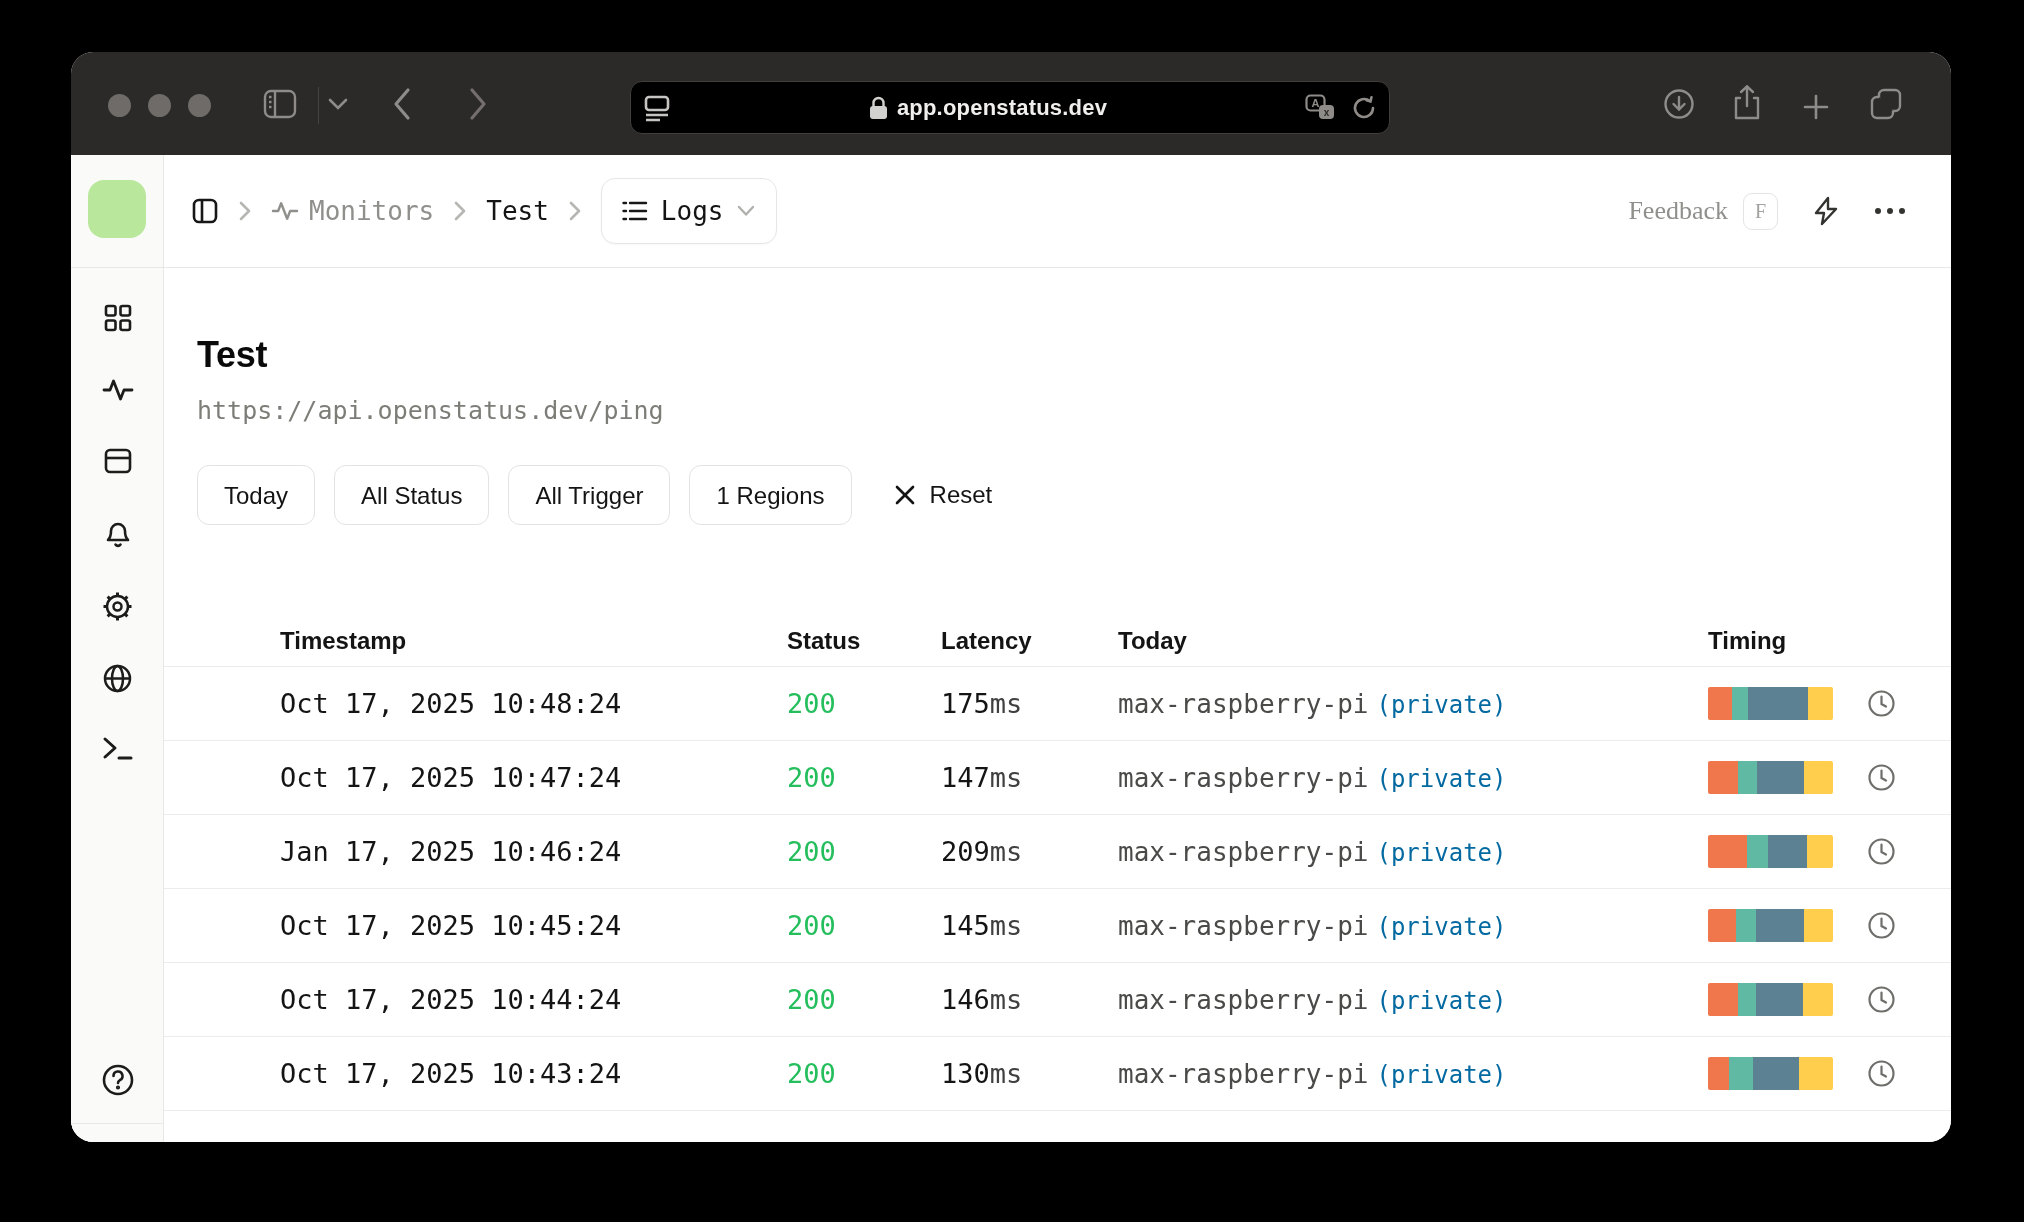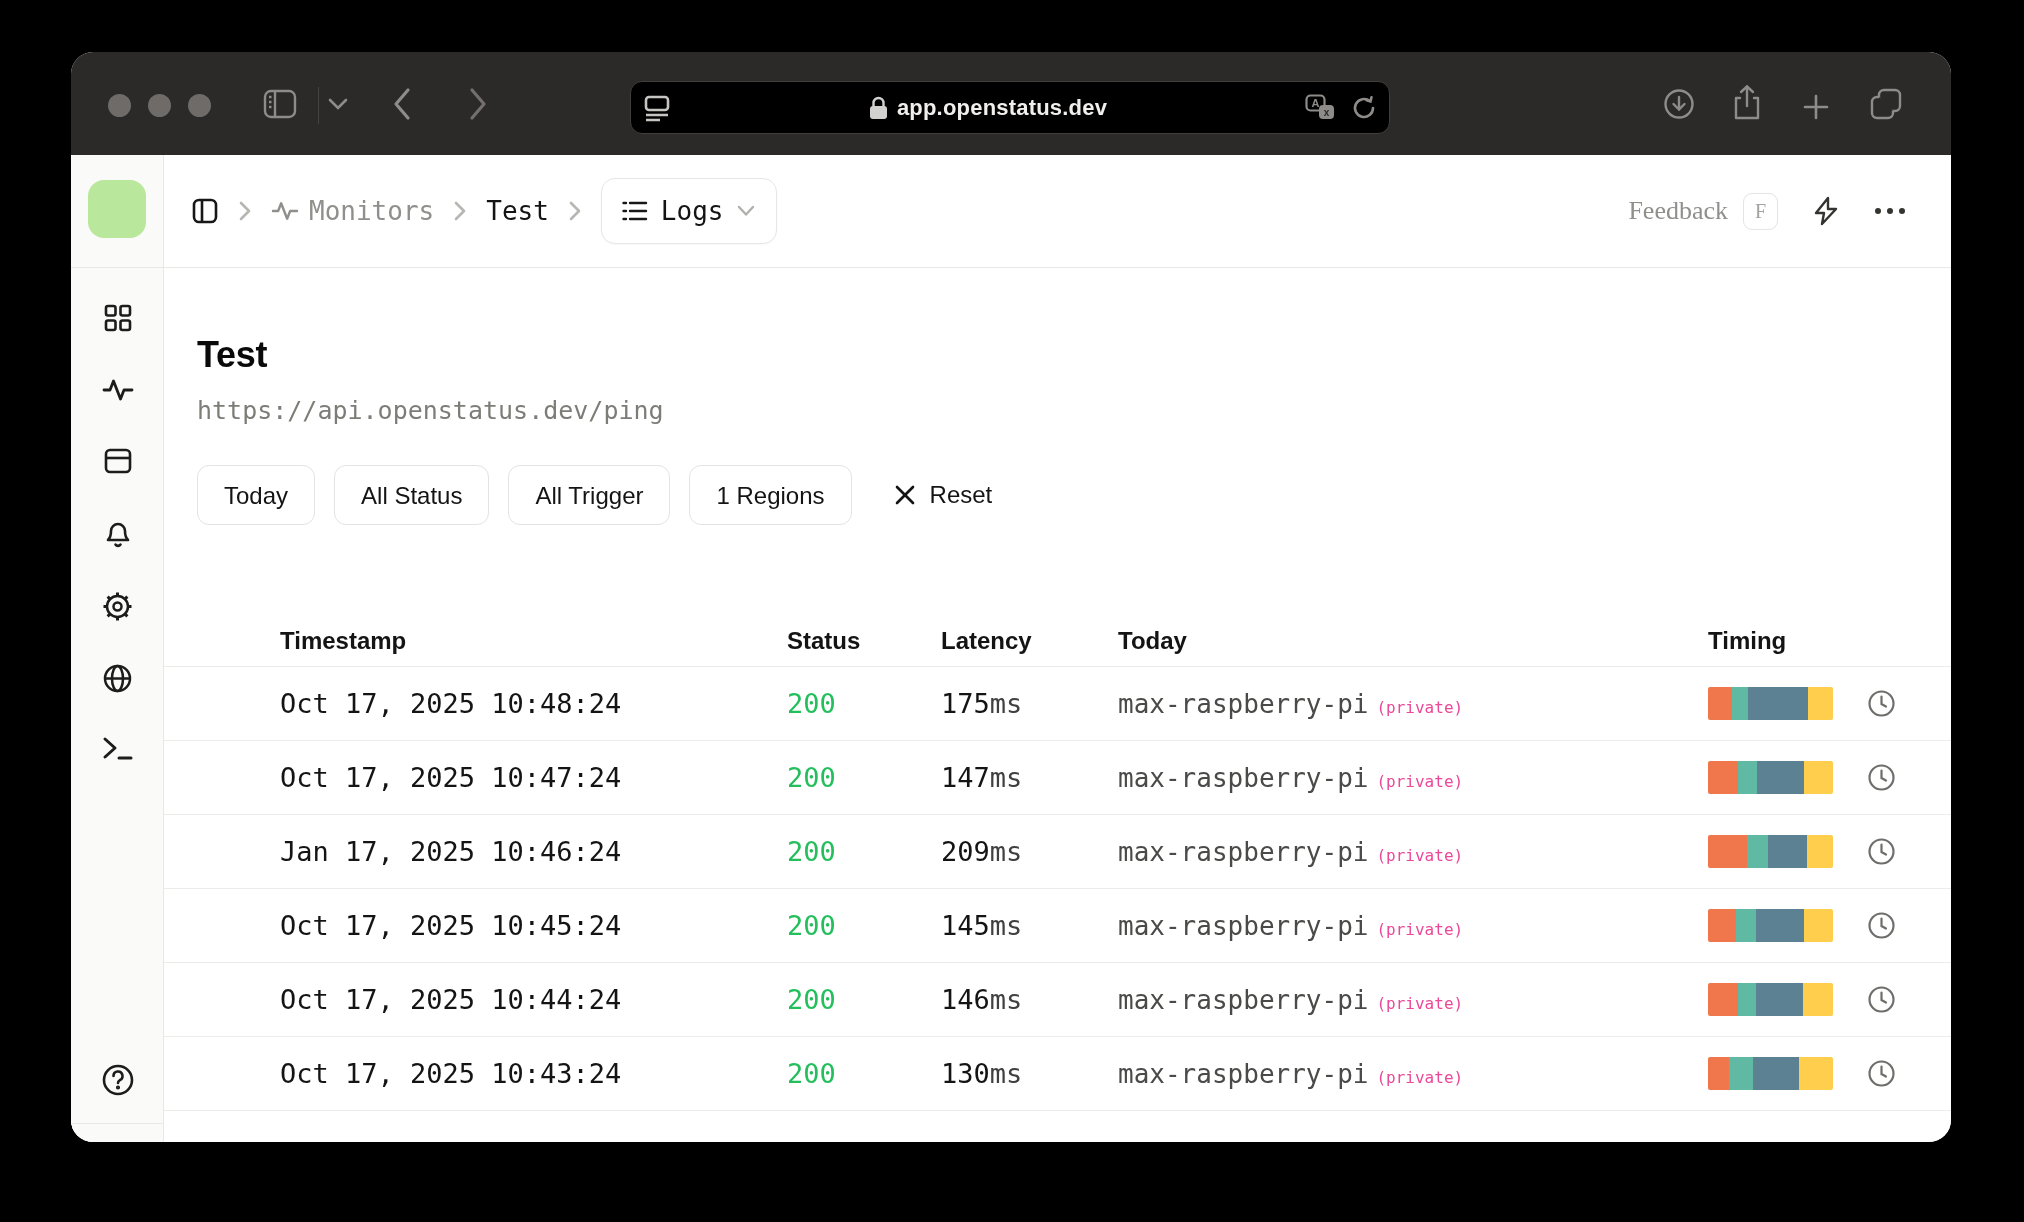--- a/index.html
+++ b/index.html
@@ -72,21 +72,21 @@
     align-items:center; padding:0 31px 0 49px; border-bottom:1px solid #ececea;
   }
   .thead { height:52px; font-size:24px; font-weight:600; color:#141414; border-bottom:1px solid #ececea; }
   .tbody-row { height:74px; cursor:pointer; }
   .dot { width:22px; height:22px; border-radius:7px; background:#28c164; }
   .cell-ts { font-size:27px; color:#141414; }
   .cell-status { font-size:27px; color:#24be5c; }
   .cell-latency { font-size:27px; color:#141414; }
   .cell-latency .unit { color:#404040; }
   .cell-region { font-size:26px; color:#4a4a48; }
-  .cell-region .note { color:#ec4899; font-size:16px; margin-left:8px; }
+  .cell-region .note { color:#0369a1; font-size:24px; margin-left:8px; }
   .cell-timing { display:flex; align-items:center; justify-content:space-between; padding-right:24px; }
   .tbar { width:125px; height:33px; display:flex; border-radius:2px; overflow:hidden; }
   .tbar span { height:100%; display:block; }
   .clock { color:#6e6e6b; display:flex; cursor:pointer; }
 </style>
 </head>
 <body>
 
 <div class="window">
 

